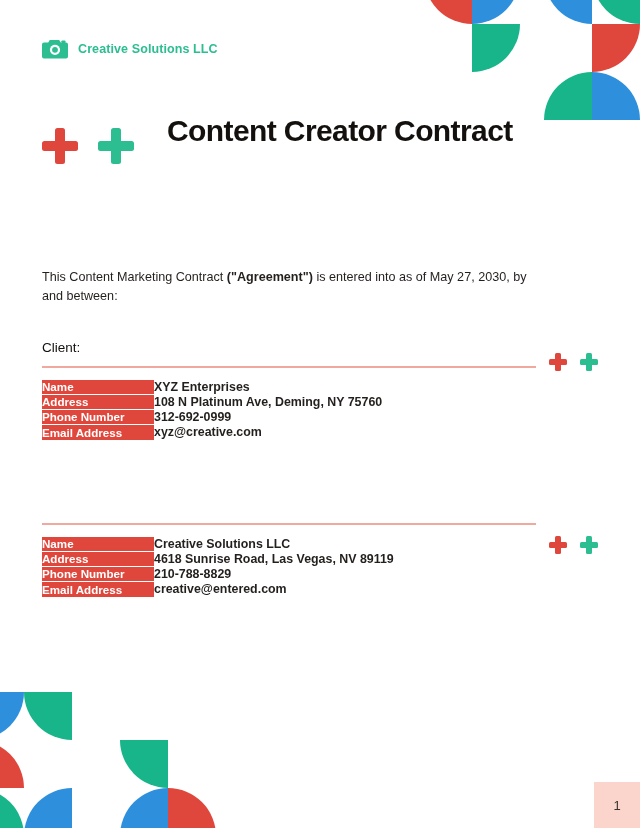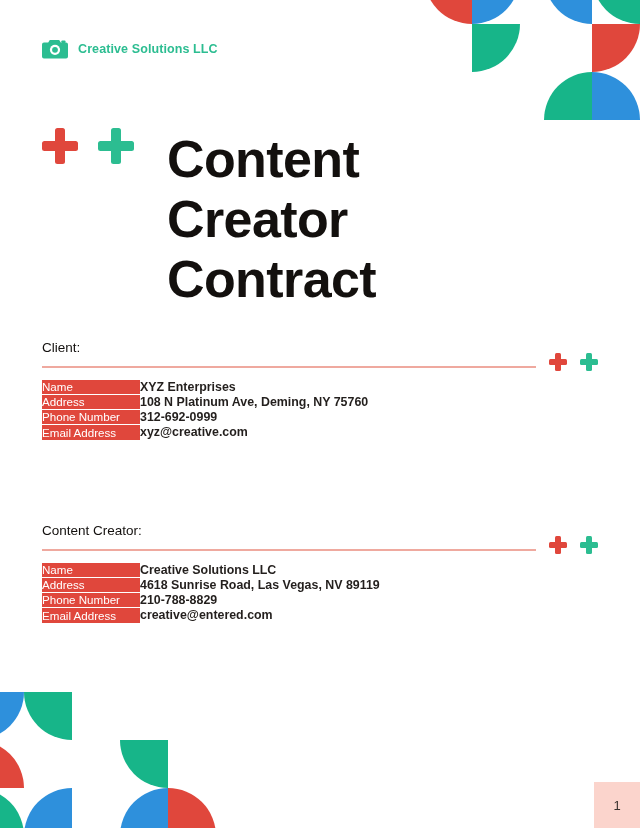--- a/index.html
+++ b/index.html
@@ -67,21 +67,21 @@
   .plus::after  { top: 0; left: 13px; height: 36px; width: 10px; }
   .plus.sm { width: 18px; height: 18px; }
   .plus.sm::before { left: 0; top: 6px; width: 18px; height: 5.5px; border-radius: 1.5px; }
   .plus.sm::after  { top: 0; left: 6.3px; height: 18px; width: 5.5px; border-radius: 1.5px; }
 
   .doc-title {
     position: absolute;
     left: 167px;
     top: 94px;
     width: 360px;
-    font-size: 52px;
+    font-size: 30px;
     line-height: 1.16;
     font-weight: bold;
     color: #13100E;
     letter-spacing: -0.6px;
   }
 
   
   .intro {
     position: absolute;
     left: 42px;
@@ -107,25 +107,25 @@
     width: 494px;
     margin-bottom: 12px;
   }
   .info-table {
     border-collapse: separate;
     border-spacing: 0;
     width: 100%;
   }
   .info-table td { padding: 0; vertical-align: middle; }
   .lbl-cell {
-    width: 98px;
+    width: 112px;
     background: #E0473C;
     color: #ffffff;
     font-size: 11.6px;
-    font-weight: normal;
+    font-weight: bold;
     padding: 5px 0 5px 9px;
     border-bottom: 1.5px solid #ffffff;
     white-space: nowrap;
   }
   .info-table tr:last-child .lbl-cell { border-bottom: none; }
   .val-cell {
     padding: 5px 0 5px 14px;
     font-size: 12.4px;
     color: #231F1D;
     border-bottom: 1.5px solid #ffffff;
@@ -180,20 +180,21 @@
     <span class="logo-text">Creative Solutions LLC</span>
   </div>
 
   <div class="title-plus-group">
     <span class="plus" style="color:#E0473C;"></span>
     <span class="plus" style="color:#2CBD91;"></span>
   </div>
 
   <h1 class="doc-title">Content Creator Contract</h1>
 
+  <p class="intro"><span>This Content Marketing Contract </span><b>("Agreement")</b><span> is entered into as of May 27, 2030, by and between:</span></p>
 
   <section class="party" style="top:340px;">
     <h2 class="party-heading">Client:</h2>
     <div class="rule"></div>
     <table class="info-table">
       <tbody>
         <tr>
           <td class="lbl-cell">Name</td>
           <td class="val-cell">XYZ Enterprises</td>
         </tr>
@@ -212,21 +213,20 @@
       </tbody>
     </table>
   </section>
 
   <div class="plus-pair" style="left:549px; top:353px;">
     <span class="plus sm" style="color:#E0473C;"></span>
     <span class="plus sm" style="color:#2CBD91;"></span>
   </div>
 
   <section class="party" style="top:523px;">
-    <h2 class="party-heading">Content Creator:</h2>
     <div class="rule"></div>
     <table class="info-table">
       <tbody>
         <tr>
           <td class="lbl-cell">Name</td>
           <td class="val-cell">Creative Solutions LLC</td>
         </tr>
         <tr>
           <td class="lbl-cell">Address</td>
           <td class="val-cell">4618 Sunrise Road, Las Vegas, NV 89119</td>

